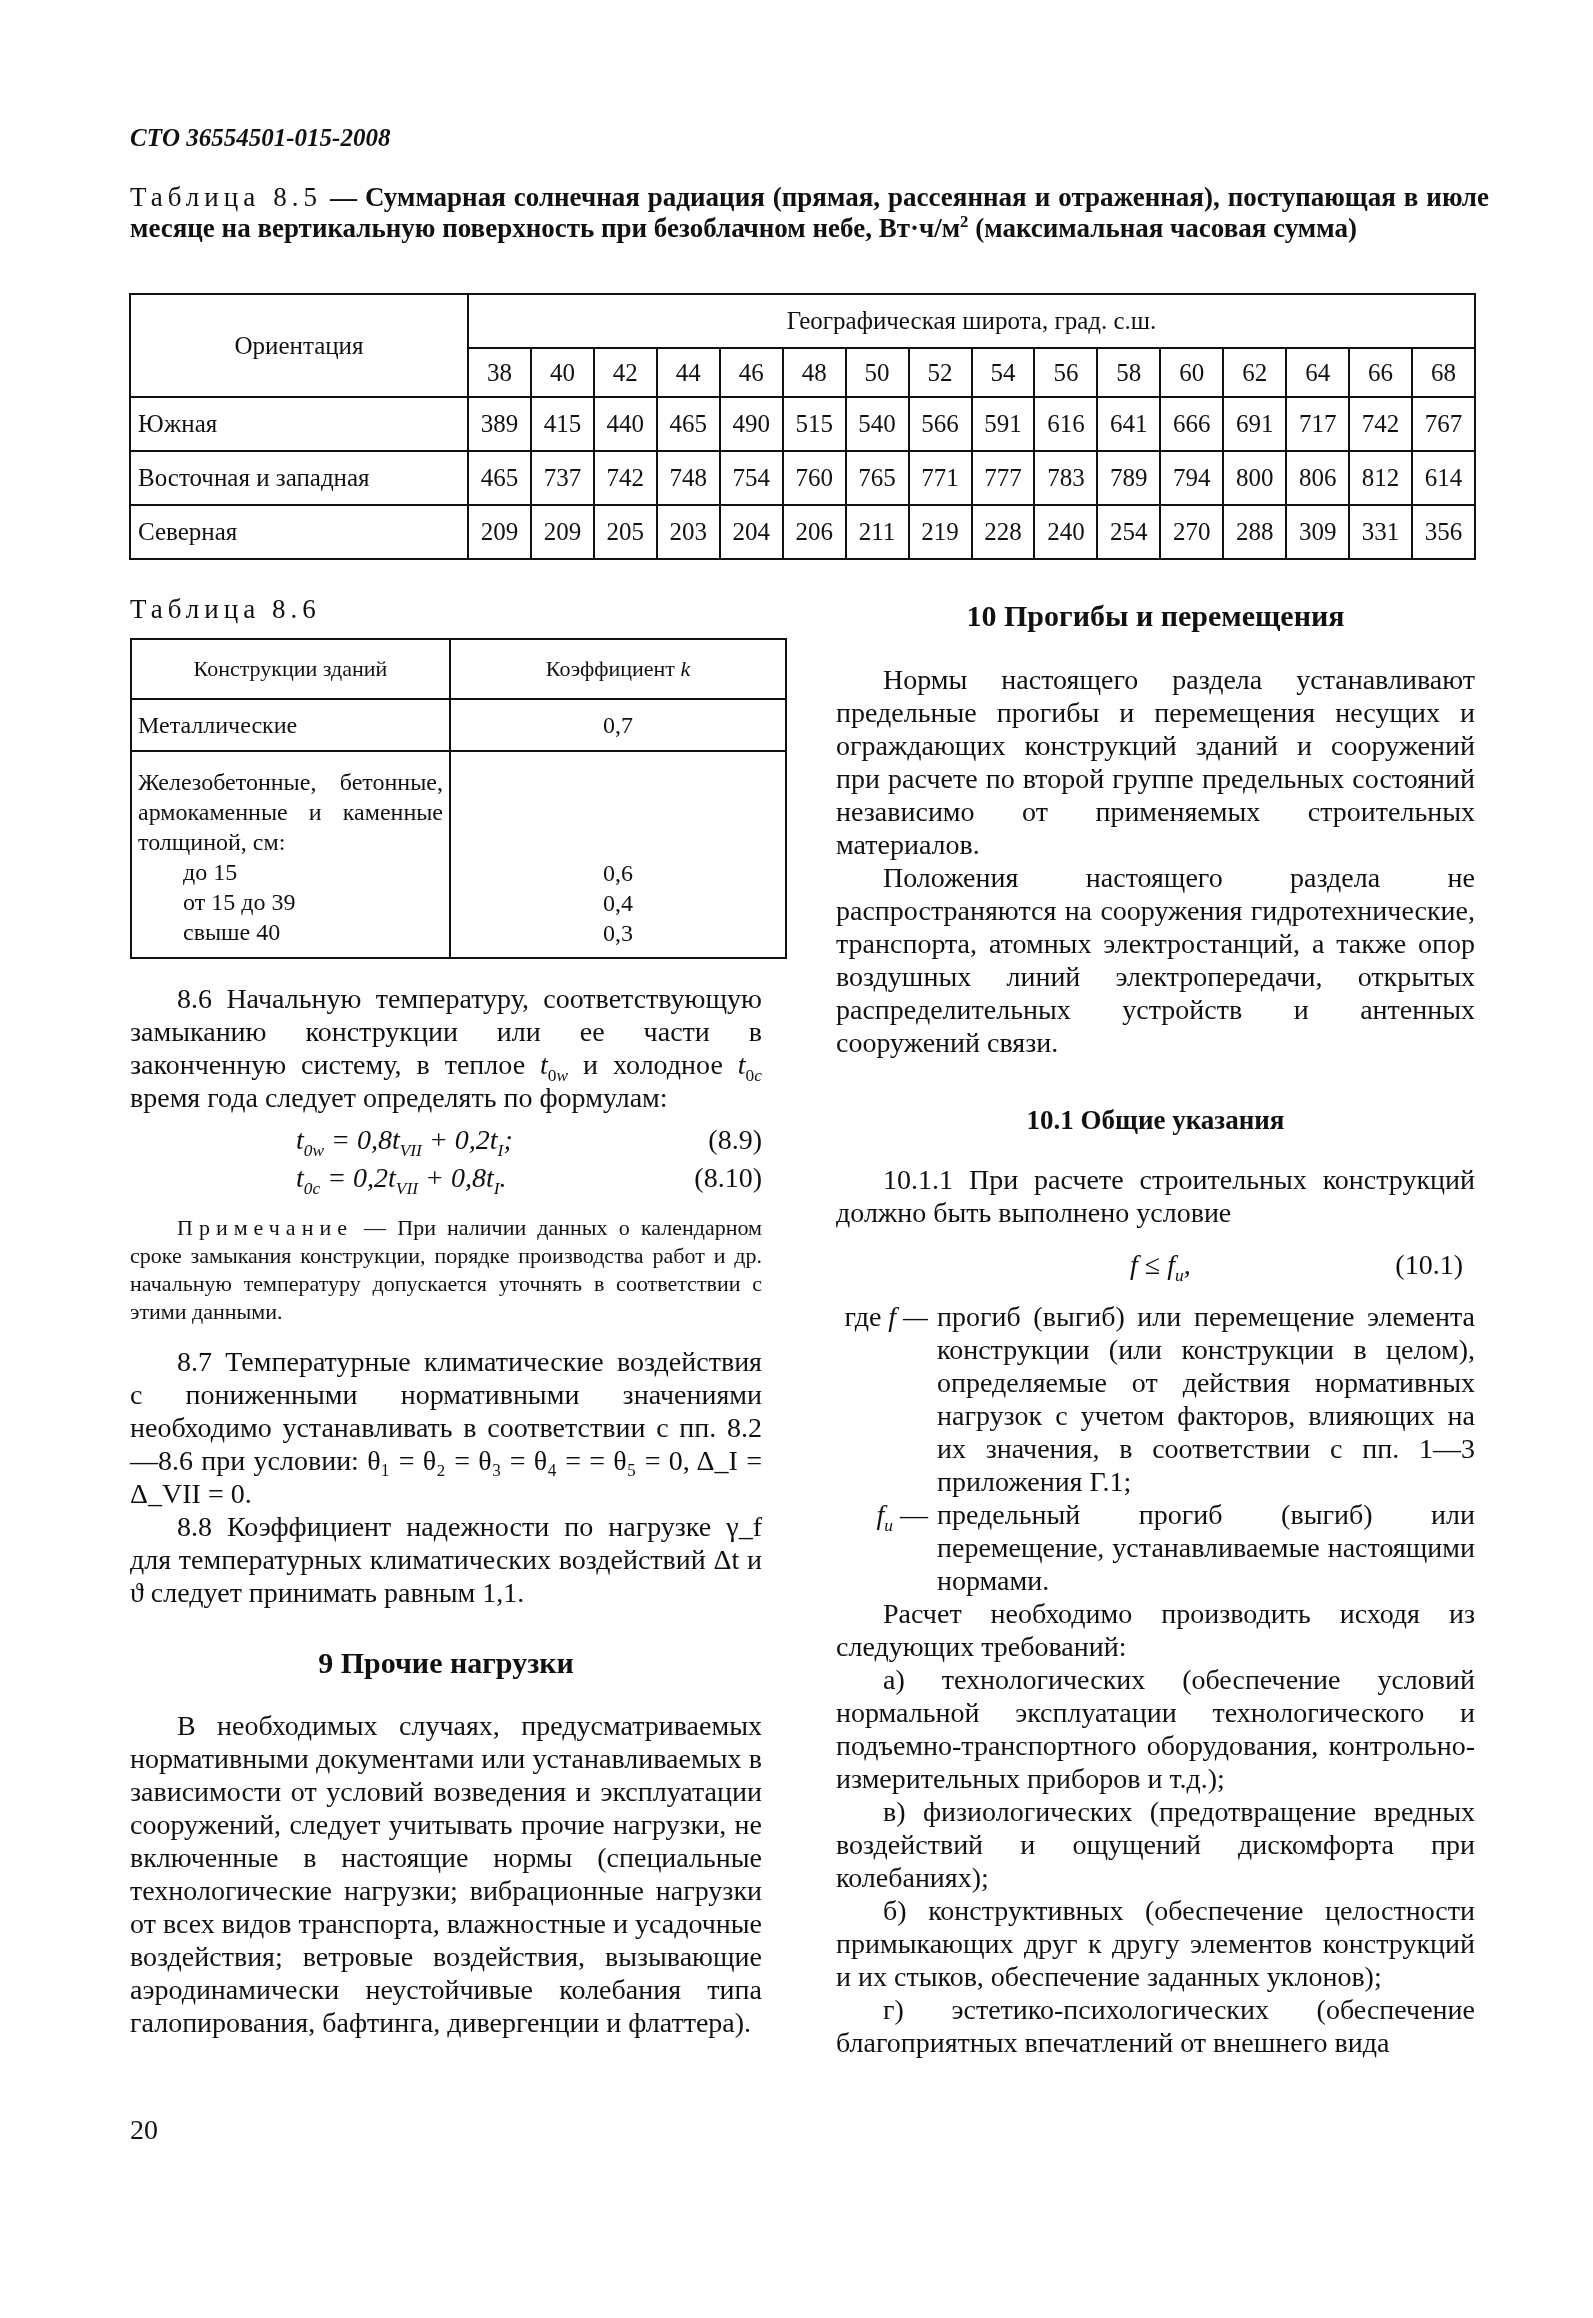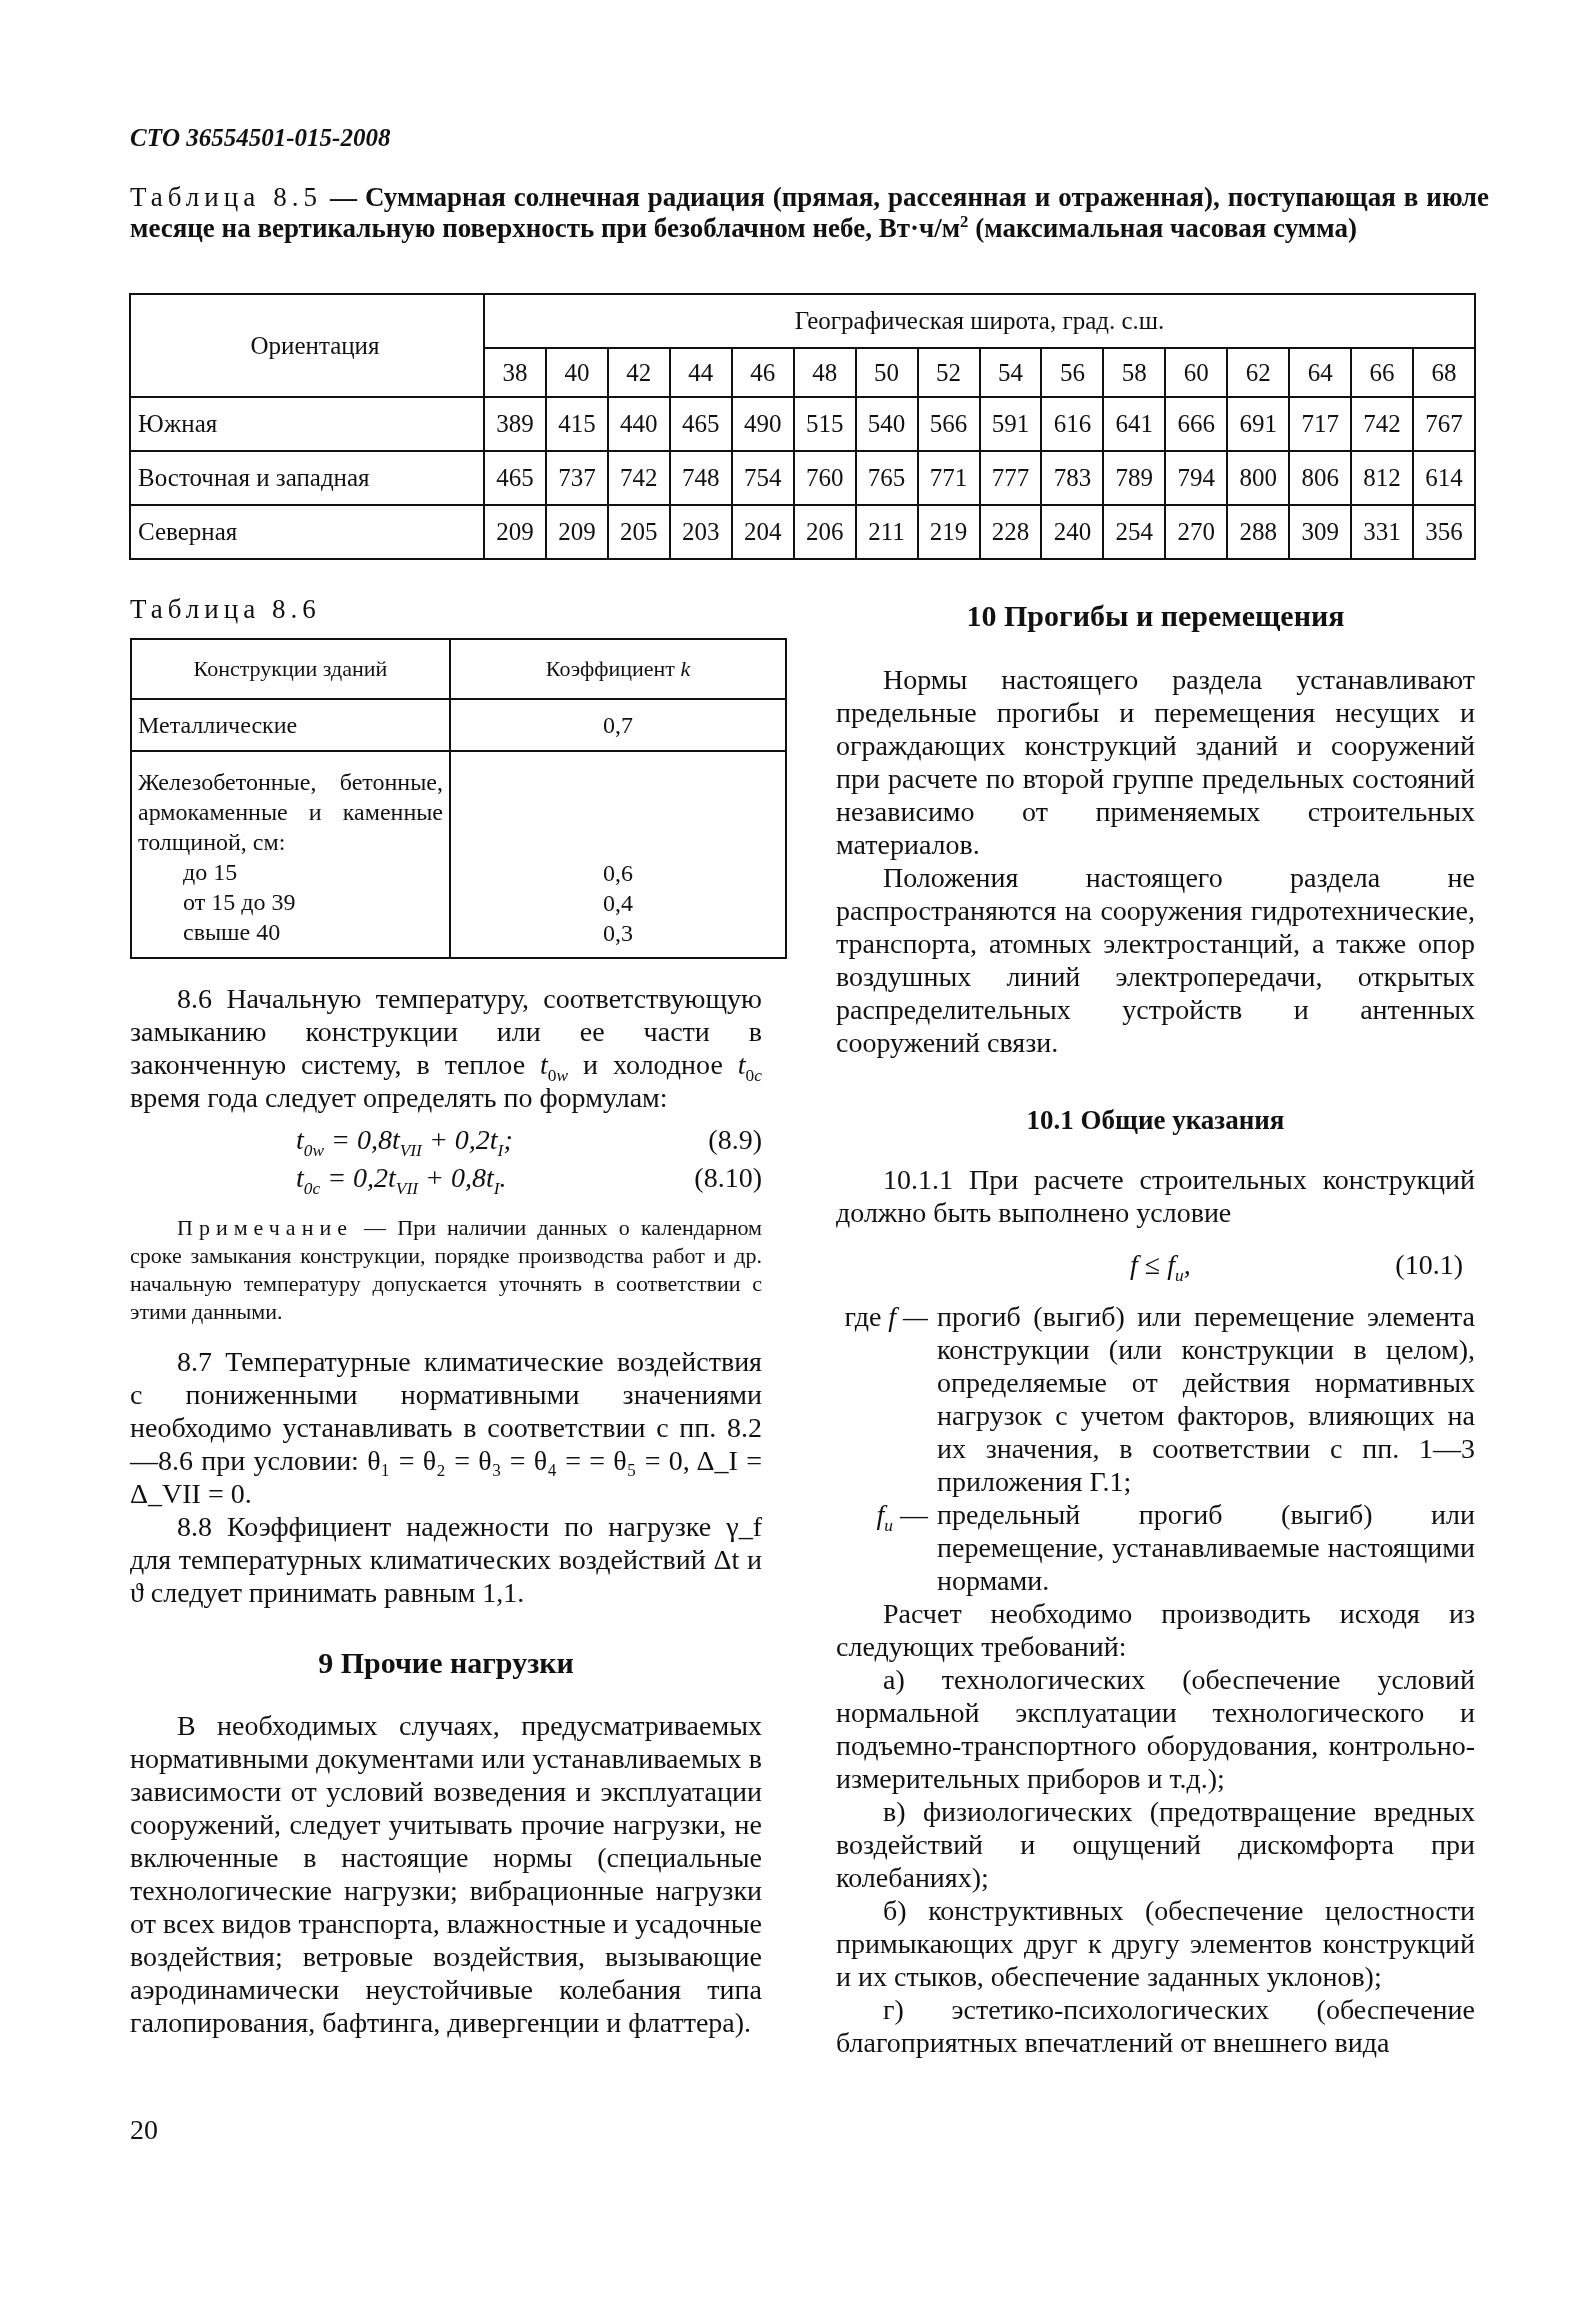--- a/index.html
+++ b/index.html
@@ -10,21 +10,21 @@
   .t85-caption { left:130px; top:182px; width:1359px; font-size:27px; line-height:31px; text-align:justify; }
   .t85-caption .lbl { letter-spacing:5px; font-weight:normal;margin-top:44px; }
   .t85-caption .ttl { font-weight:bold; }
   sup, sub { font-size:0.62em; line-height:0; }
   table { border-collapse:collapse; }
   .t85 { left:129px; top:293px; width:1347px; font-size:25px; }
   .t85 td { border:2px solid #111; text-align:center; padding:0; }
   .t85 .hdr-geo { height:54px; }
   .t85 .lat { height:49px; }
   .t85 .row td { height:52px; }
-  .t85 .orient { width:336px;padding-left:16px; }
+  .t85 .orient { width:336px; }
   .t85 .row td.name { text-align:left; padding-left:7px; }
   .t86-cap { left:130px; top:594px; font-size:27px; letter-spacing:5px; }
   .t86 { left:130px; top:638px; width:657px; font-size:24px; line-height:30px; }
   .t86 td { border:2px solid #111; vertical-align:top; padding:3px 6px; }
   .t86 .h td { text-align:center; vertical-align:middle; height:52px; font-size:22px; }
   .t86 .c2 { text-align:center; width:322px; }
   .t86 .sub { padding-left:45px; }
   .col { font-size:28px; line-height:33px; text-align:justify; }
   .left { left:130px; width:632px; }
   .right { left:836px; width:639px; }

